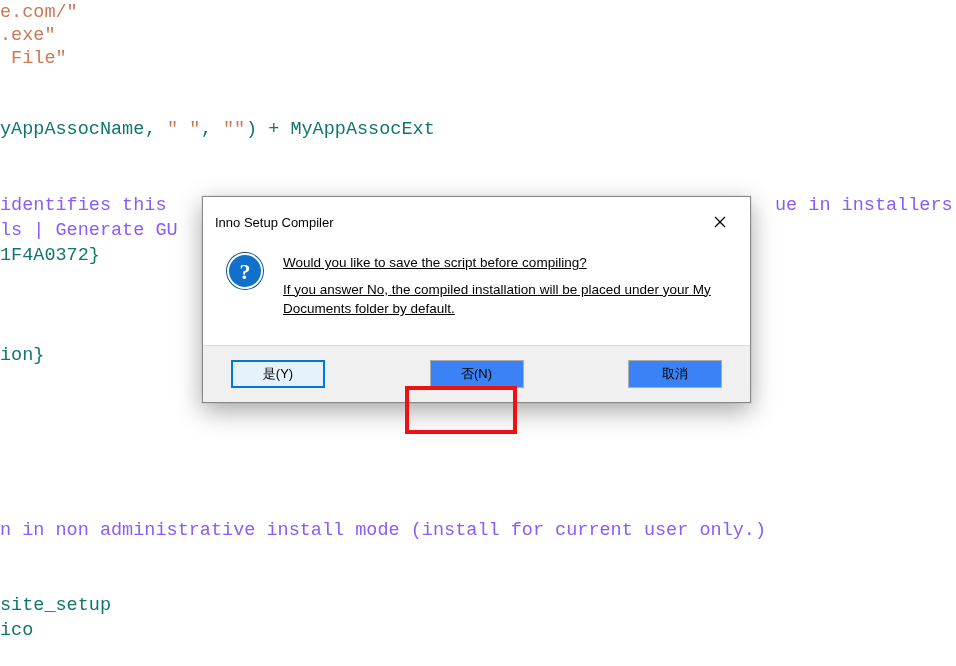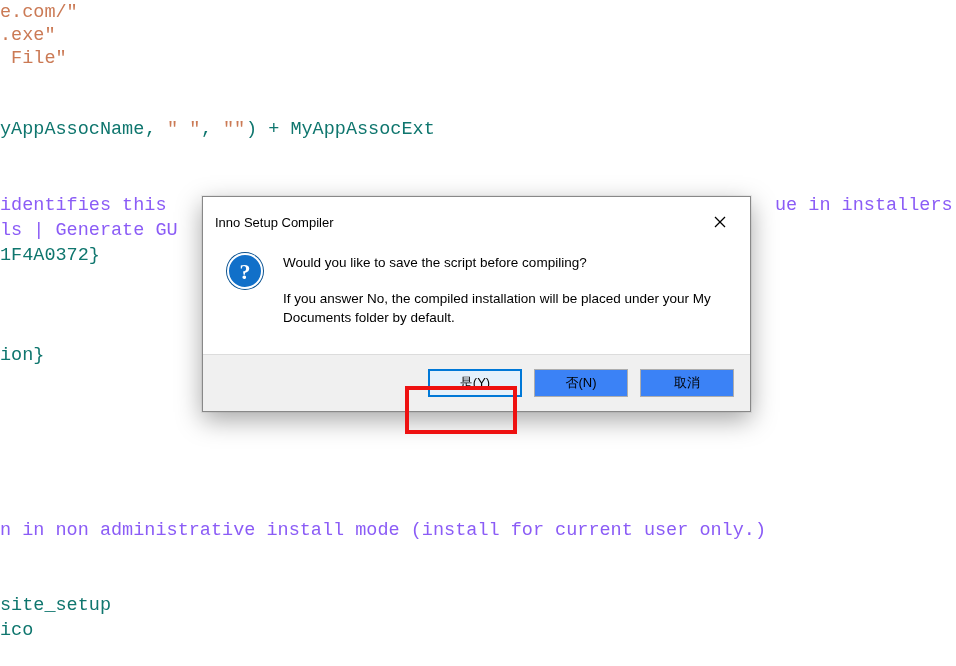--- a/index.html
+++ b/index.html
@@ -51,28 +51,28 @@
     }
     .icon-col { width:36px; flex:none; }
     .q-icon {
       width:36px; height:36px;
       border-radius:50%;
       background:#1170c9;
       display:flex; align-items:center; justify-content:center;
       color:#fff; font-family:Georgia,serif; font-size:22px; font-weight:bold;
       box-shadow:inset 0 0 0 2px #fff, 0 0 0 1px #0a4f8a;
     }
-    .msg-col { flex:1; font-size:13.5px; line-height:1.45; color:#000; }
-    .msg-secondary { margin-top:16px; }
+    .msg-col { flex:1; font-size:13.5px; line-height:1.45; color:#000;text-decoration:underline; }
+    .msg-secondary { margin-top:7px; }
     .btnbar {
       background:#f0f0f0;
       border-top:1px solid #dcdcdc;
-      padding:14px 16px;
+      padding:14px 28px;
       display:flex;
-      justify-content:flex-end;
+      justify-content:space-between;
       gap:12px;
     }
     .btn {
       width:94px; height:28px;
       border:1px solid #adadad;
       background:#3b82f6;
       font-size:13px;
       font-family:"Segoe UI",Tahoma,sans-serif;
       display:flex; align-items:center; justify-content:center;
       cursor:pointer;

